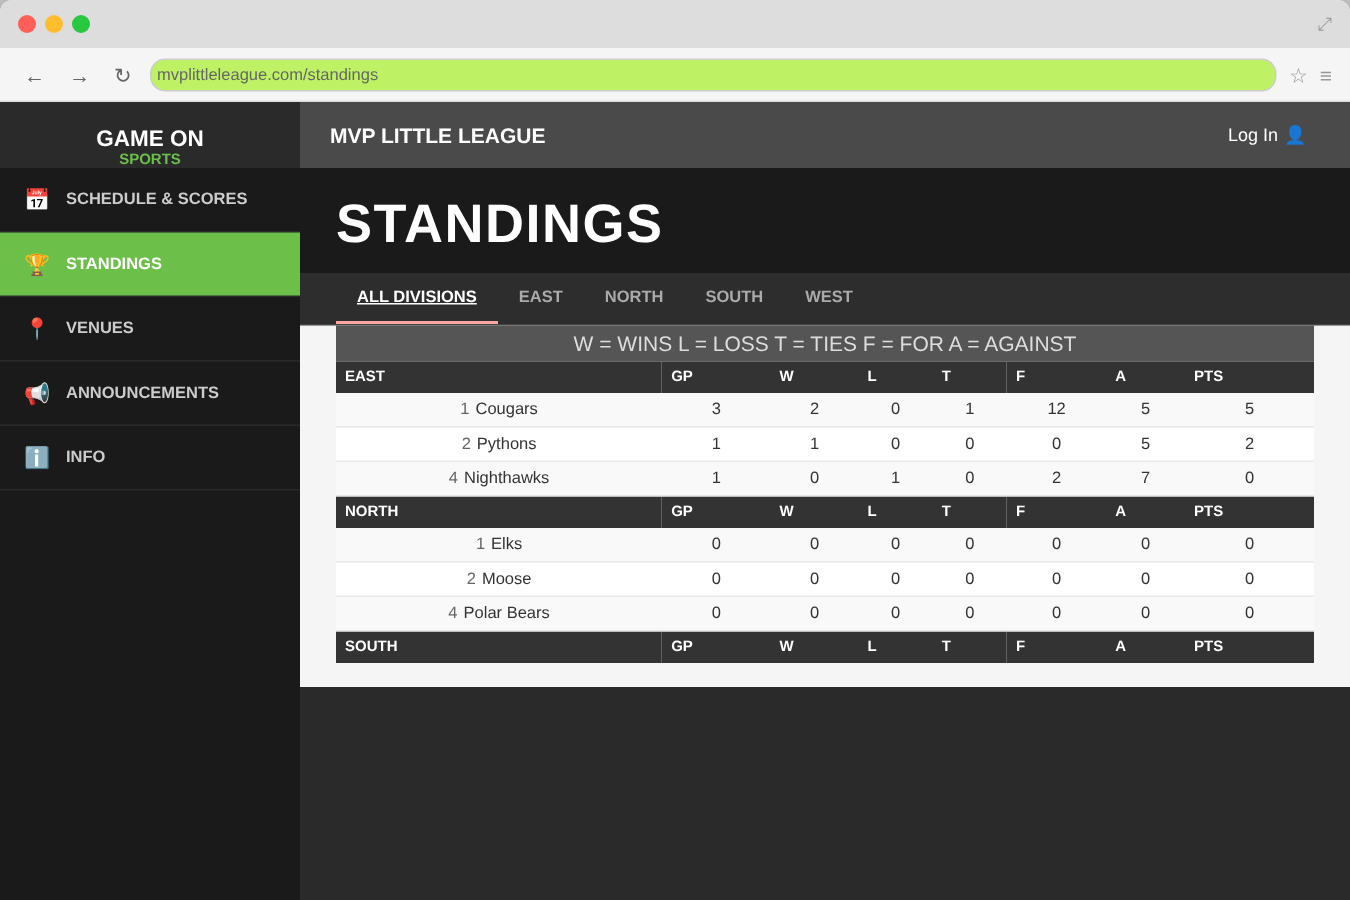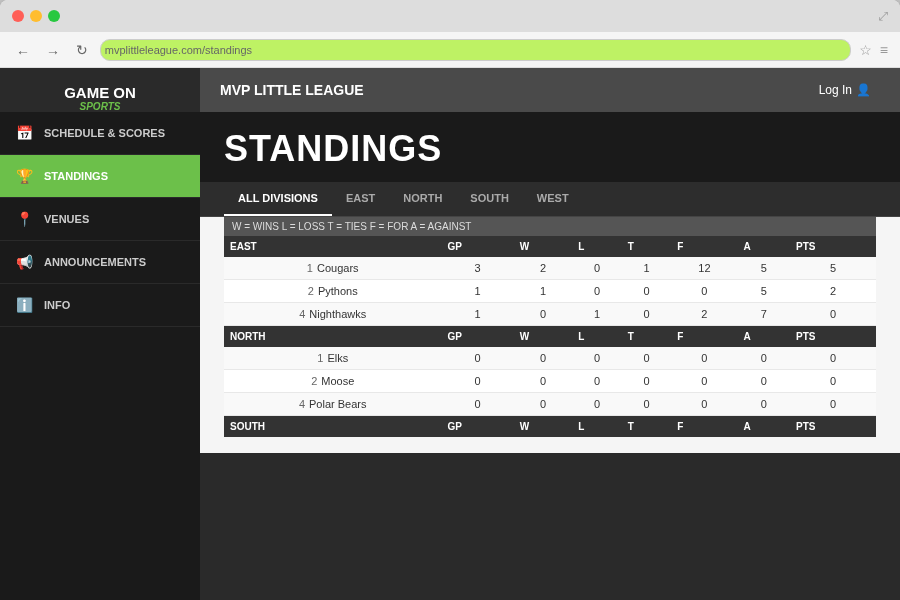--- a/index.html
+++ b/index.html
@@ -186,33 +186,34 @@
     }
     .tab {
       color: #aaa;
       font-size: 11px;
       font-weight: bold;
       padding: 10px 14px;
       cursor: pointer;
       text-transform: uppercase;
       border-bottom: 2px solid transparent;
     }
-    .tab.active { color: white; border-bottom: 2px solid #ffffff; }
+    .tab.active { color: white; border-bottom: 2px solid #fca5a5; text-decoration: underline; }
 
     
     .table-container {
       padding: 0 24px 16px;
       background: #f5f5f5;
     }
 
     .legend-row {
       background: #555;
       padding: 4px 8px;
-      font-size: 10px;
+      font-size: 14px;
       color: #ddd;
+      text-align: center;
     }
 
     table {
       width: 100%;
       border-collapse: collapse;
       font-size: 11px;
     }
     .section-header td {
       background: #333;
       color: white;
@@ -255,21 +256,21 @@
       <span>≡</span>
     </div>
   </div>
 
   <div class="app-container">
 
     <div class="top-header">
       <div class="logo-area">
         <div class="logo-text">
           <div class="game">GAME ON</div>
-          <div style="font-size:10px; color:#6cc04a;font-style:italic;">SPORTS</div>
+          <div style="font-size:10px; color:#6cc04a;">SPORTS</div>
         </div>
       </div>
       <div class="league-name">MVP LITTLE LEAGUE</div>
       <div class="login-btn">
         <span>Log In</span>
         <span>👤</span>
       </div>
     </div>
 
     <div class="main-layout">

